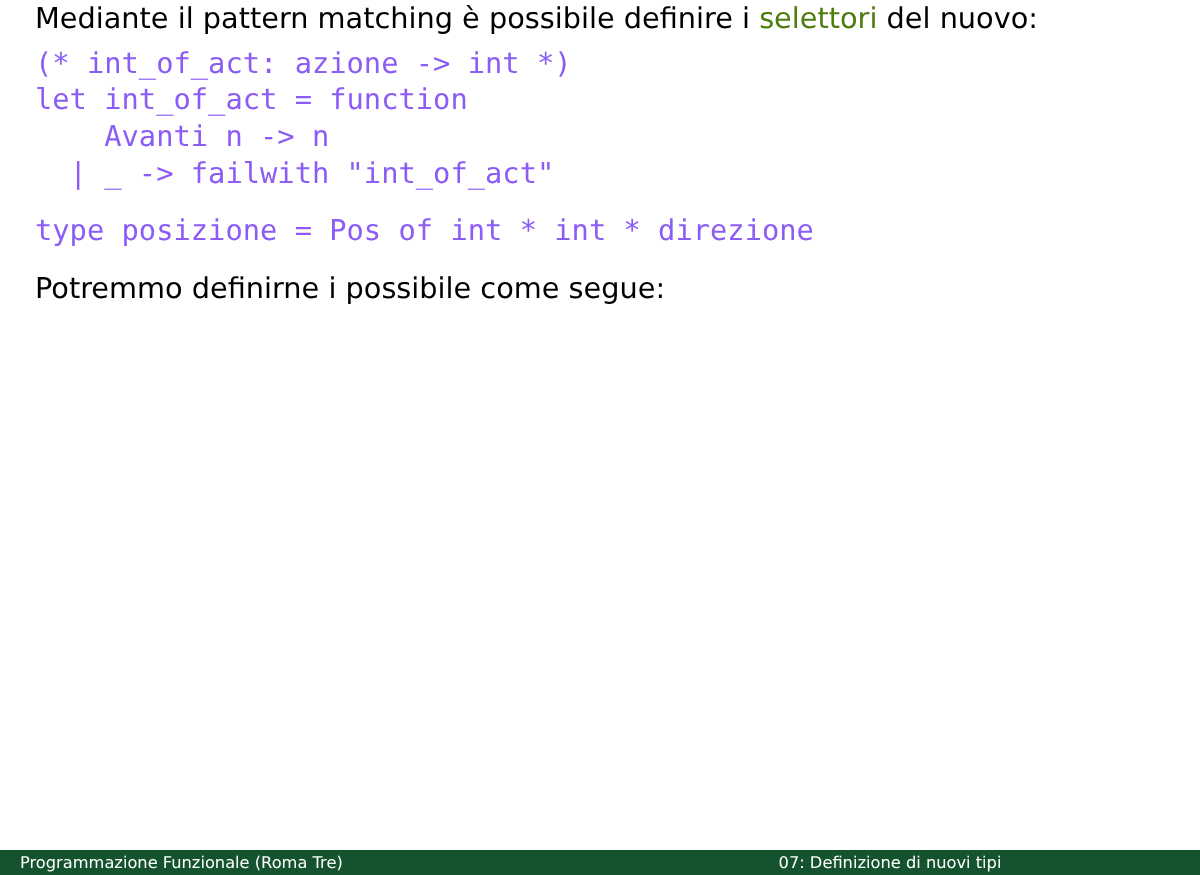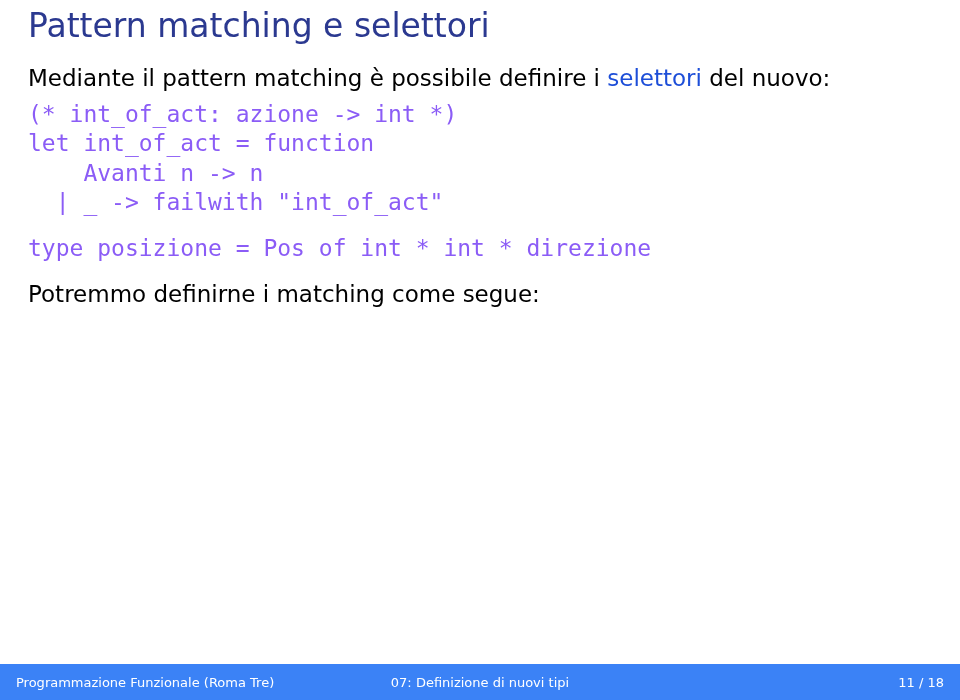--- a/index.html
+++ b/index.html
@@ -23,69 +23,67 @@
       font-weight: 400;
       padding-top: 6px;
       padding-bottom: 18px;
     }
     .body-text {
       color: #000;
       font-size: 23px;
       line-height: 1.35;
       margin-bottom: 6px;
     }
-    .hl { color: #1d4ed8; }
+    .hl { color: #4d7c0f; }
     .bold { font-weight: bold; }
     pre.code {
       font-family: "DejaVu Sans Mono", "Courier New", monospace;
       color: #8b5cf6;
       font-size: 23px;
       line-height: 1.28;
       white-space: pre;
       margin: 6px 0 16px 0;
     }
     .sp-top { margin-top: 2px; }
     .footer {
       position: absolute;
       left: 0;
       right: 0;
       bottom: 0;
-      height: 36px;
-      background: #3b82f6;
+      height: 20px;
+      background: #14532d;
       color: #fff;
       display: flex;
       justify-content: space-between;
       align-items: center;
       font-size: 13px;
       padding: 0 16px;
     }
     .footer-left { text-align: left; flex: 1; }
     .footer-center { text-align: center; flex: 1; }
     .footer-right { text-align: right; flex: 1; }
   </style>
 </head>
 <body>
 
 <div class="slide">
-  <h1 class="title">Pattern matching e selettori</h1>
 
   <p class="body-text">
     <span>Mediante il pattern matching è possibile definire i </span><span class="hl">selettori</span><span> del nuovo:</span>
   </p>
 
   <pre class="code">(* int_of_act: azione -&gt; int *)
 let int_of_act = function
     Avanti n -&gt; n
   | _ -&gt; failwith "int_of_act"</pre>
 
 
   <pre class="code sp-top">type posizione = Pos of int * int * direzione</pre>
 
-  <p class="body-text">Potremmo definirne i matching come segue:</p>
+  <p class="body-text">Potremmo definirne i possibile come segue:</p>
 
 
 
   <div class="footer">
     <div class="footer-left">Programmazione Funzionale (Roma Tre)</div>
     <div class="footer-center">07: Definizione di nuovi tipi</div>
-    <div class="footer-right">11 / 18</div>
   </div>
 </div>
 
 </body></html>

